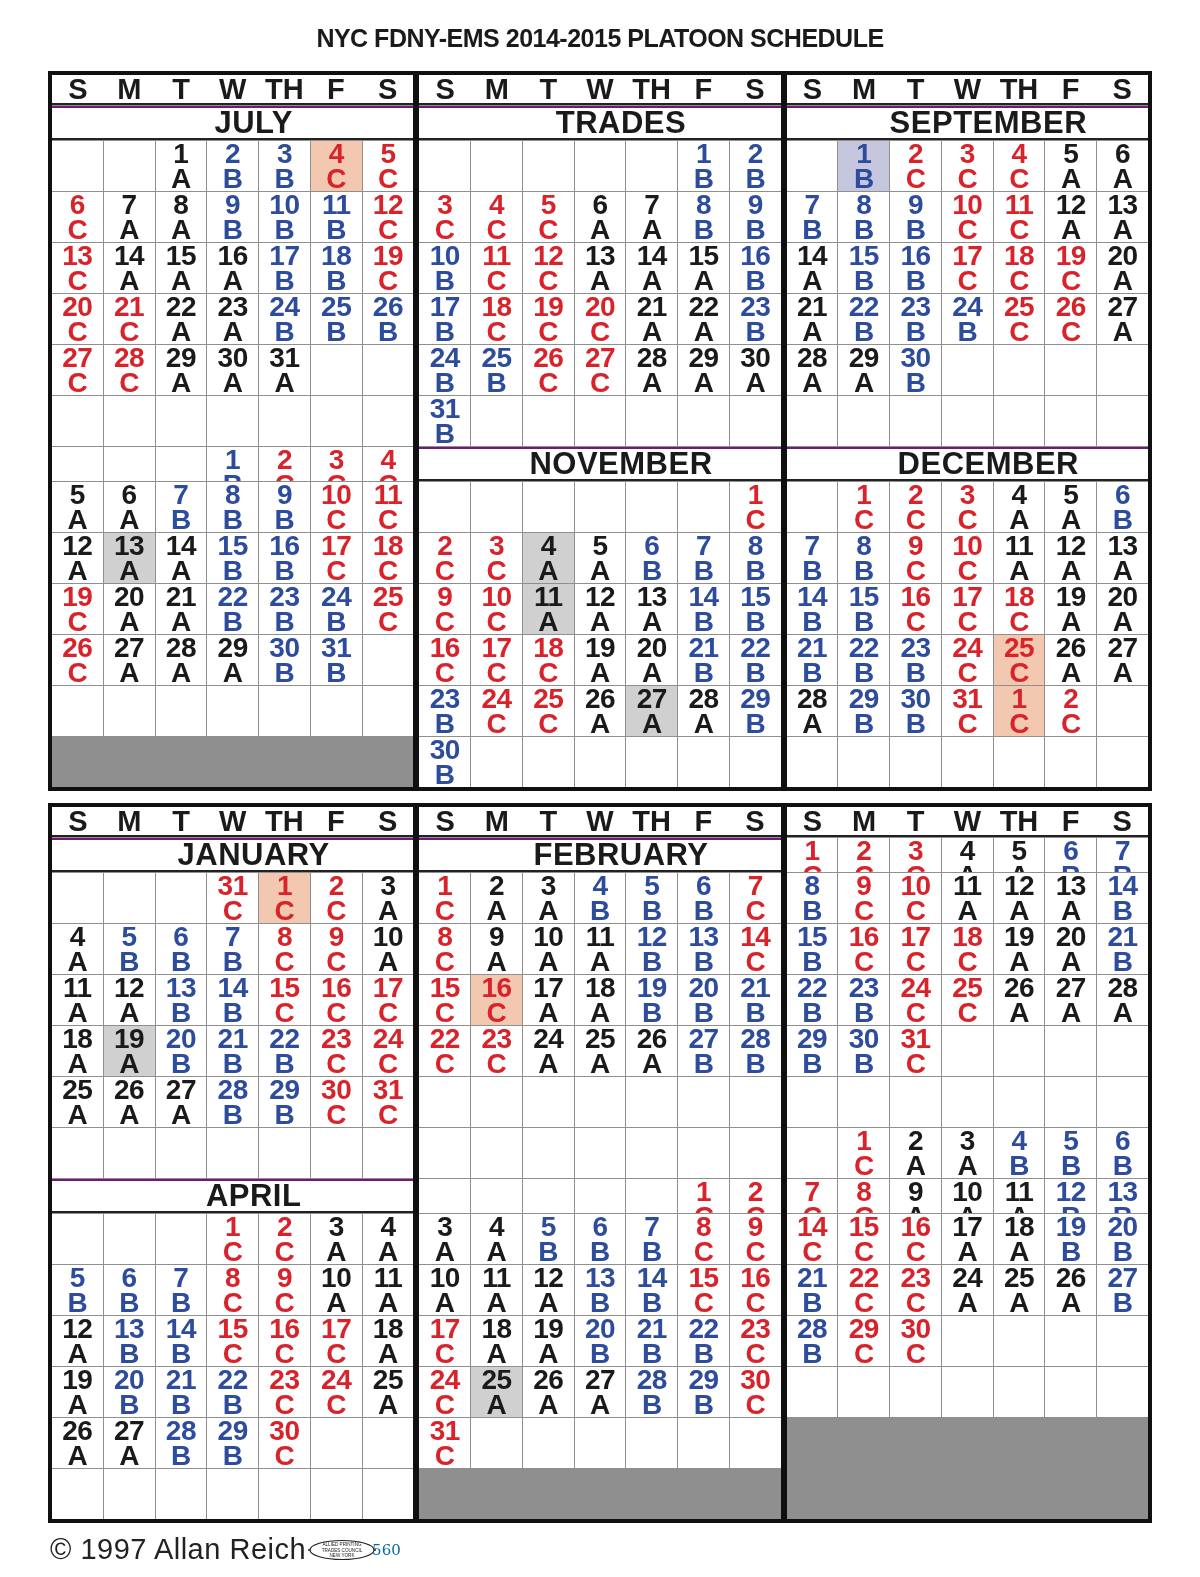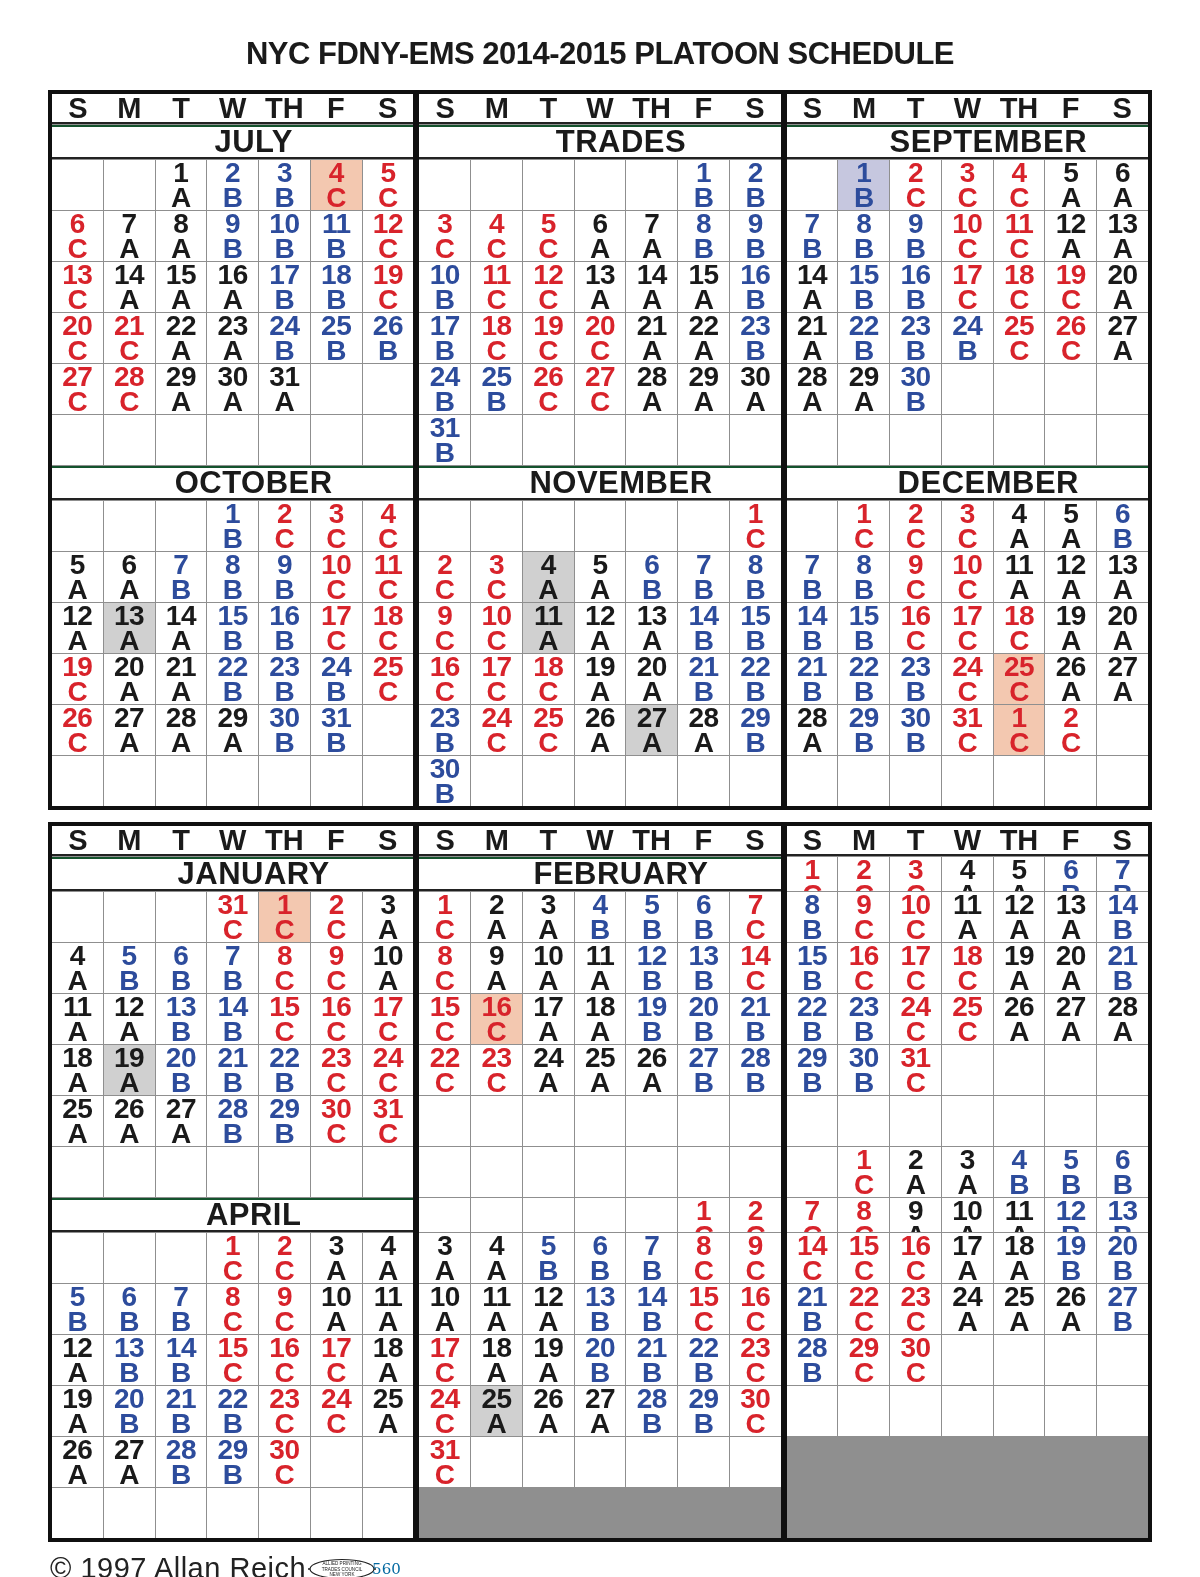--- a/index.html
+++ b/index.html
@@ -4,23 +4,23 @@
 <style>
   * { margin:0; padding:0; box-sizing:border-box; }
   html,body { background:#ffffff; }
   body {
     width:1200px; height:1577px;
     font-family:"Liberation Sans", sans-serif;
     color:#1a1a1a;
     overflow:hidden;
   }
   .page-title {
-    margin-top:36px;
+    margin-top:24px;
     text-align:center;
-    font-size:31px;
+    font-size:25px;
     font-weight:700;
     letter-spacing:-0.5px;
   }
   .cal-table {
     display:flex;
     margin:0 48px;
     border:4px solid #101010;
   }
   .cal-table.t1 { margin-top:18px; }
   .cal-table.t2 { margin-top:12px; }
@@ -48,21 +48,21 @@
     line-height:26px;
   }
   .mname {
     grid-column:1 / -1;
     display:flex;
     align-items:center;
     justify-content:center;
     font-size:31px;
     font-weight:700;
     letter-spacing:0.5px;
-    border-top:2px solid #14532d;
+    border-top:2px solid #701a75;
     border-bottom:2px solid #222222;
     padding-left:42px;
   }
   .cell {
     display:flex;
     flex-direction:column;
     align-items:center;
     justify-content:flex-start;
     overflow:hidden;
   }
@@ -244,21 +244,20 @@
       </div>
       <div class="cell"></div>
       <div class="cell"></div>
       <div class="cell"></div>
       <div class="cell"></div>
       <div class="cell"></div>
       <div class="cell"></div>
       <div class="cell"></div>
       <div class="cell"></div>
       <div class="cell"></div>
-      <div class="mname">OCTOBER</div>
       <div class="cell"></div>
       <div class="cell"></div>
       <div class="cell"></div>
       <div class="cell">
         <span class="num p-b">1</span>
         <span class="ltr p-b">B</span>
       </div>
       <div class="cell">
         <span class="num p-c">2</span>
         <span class="ltr p-c">C</span>

